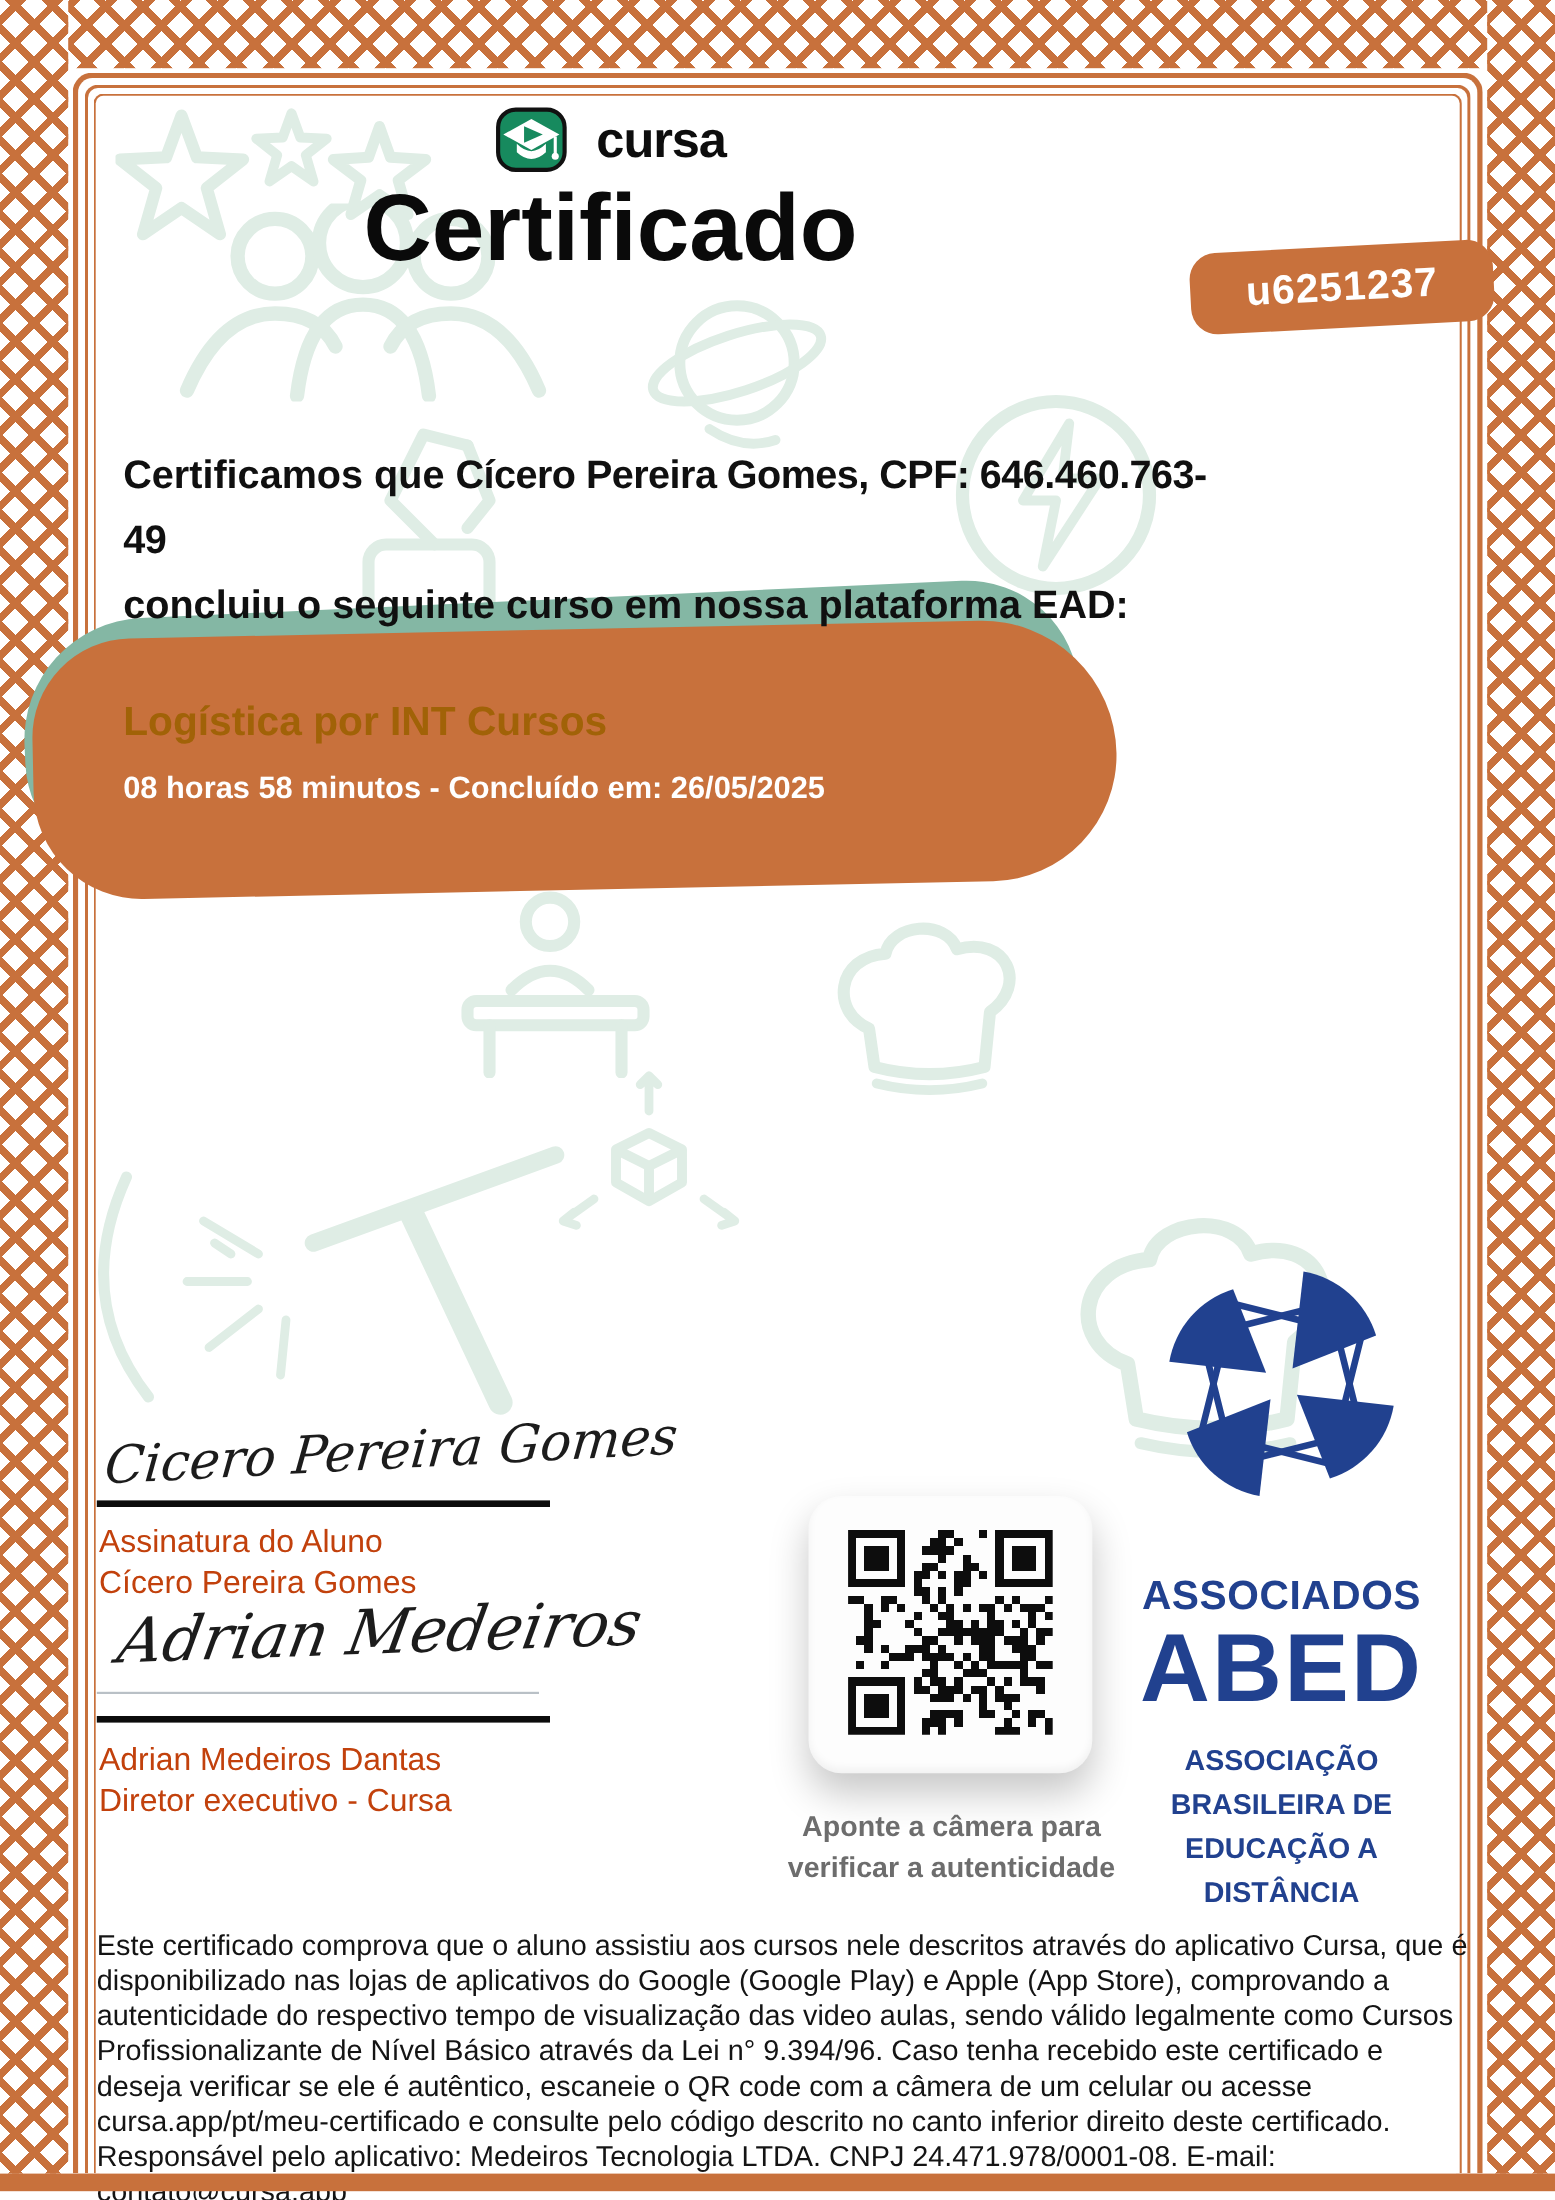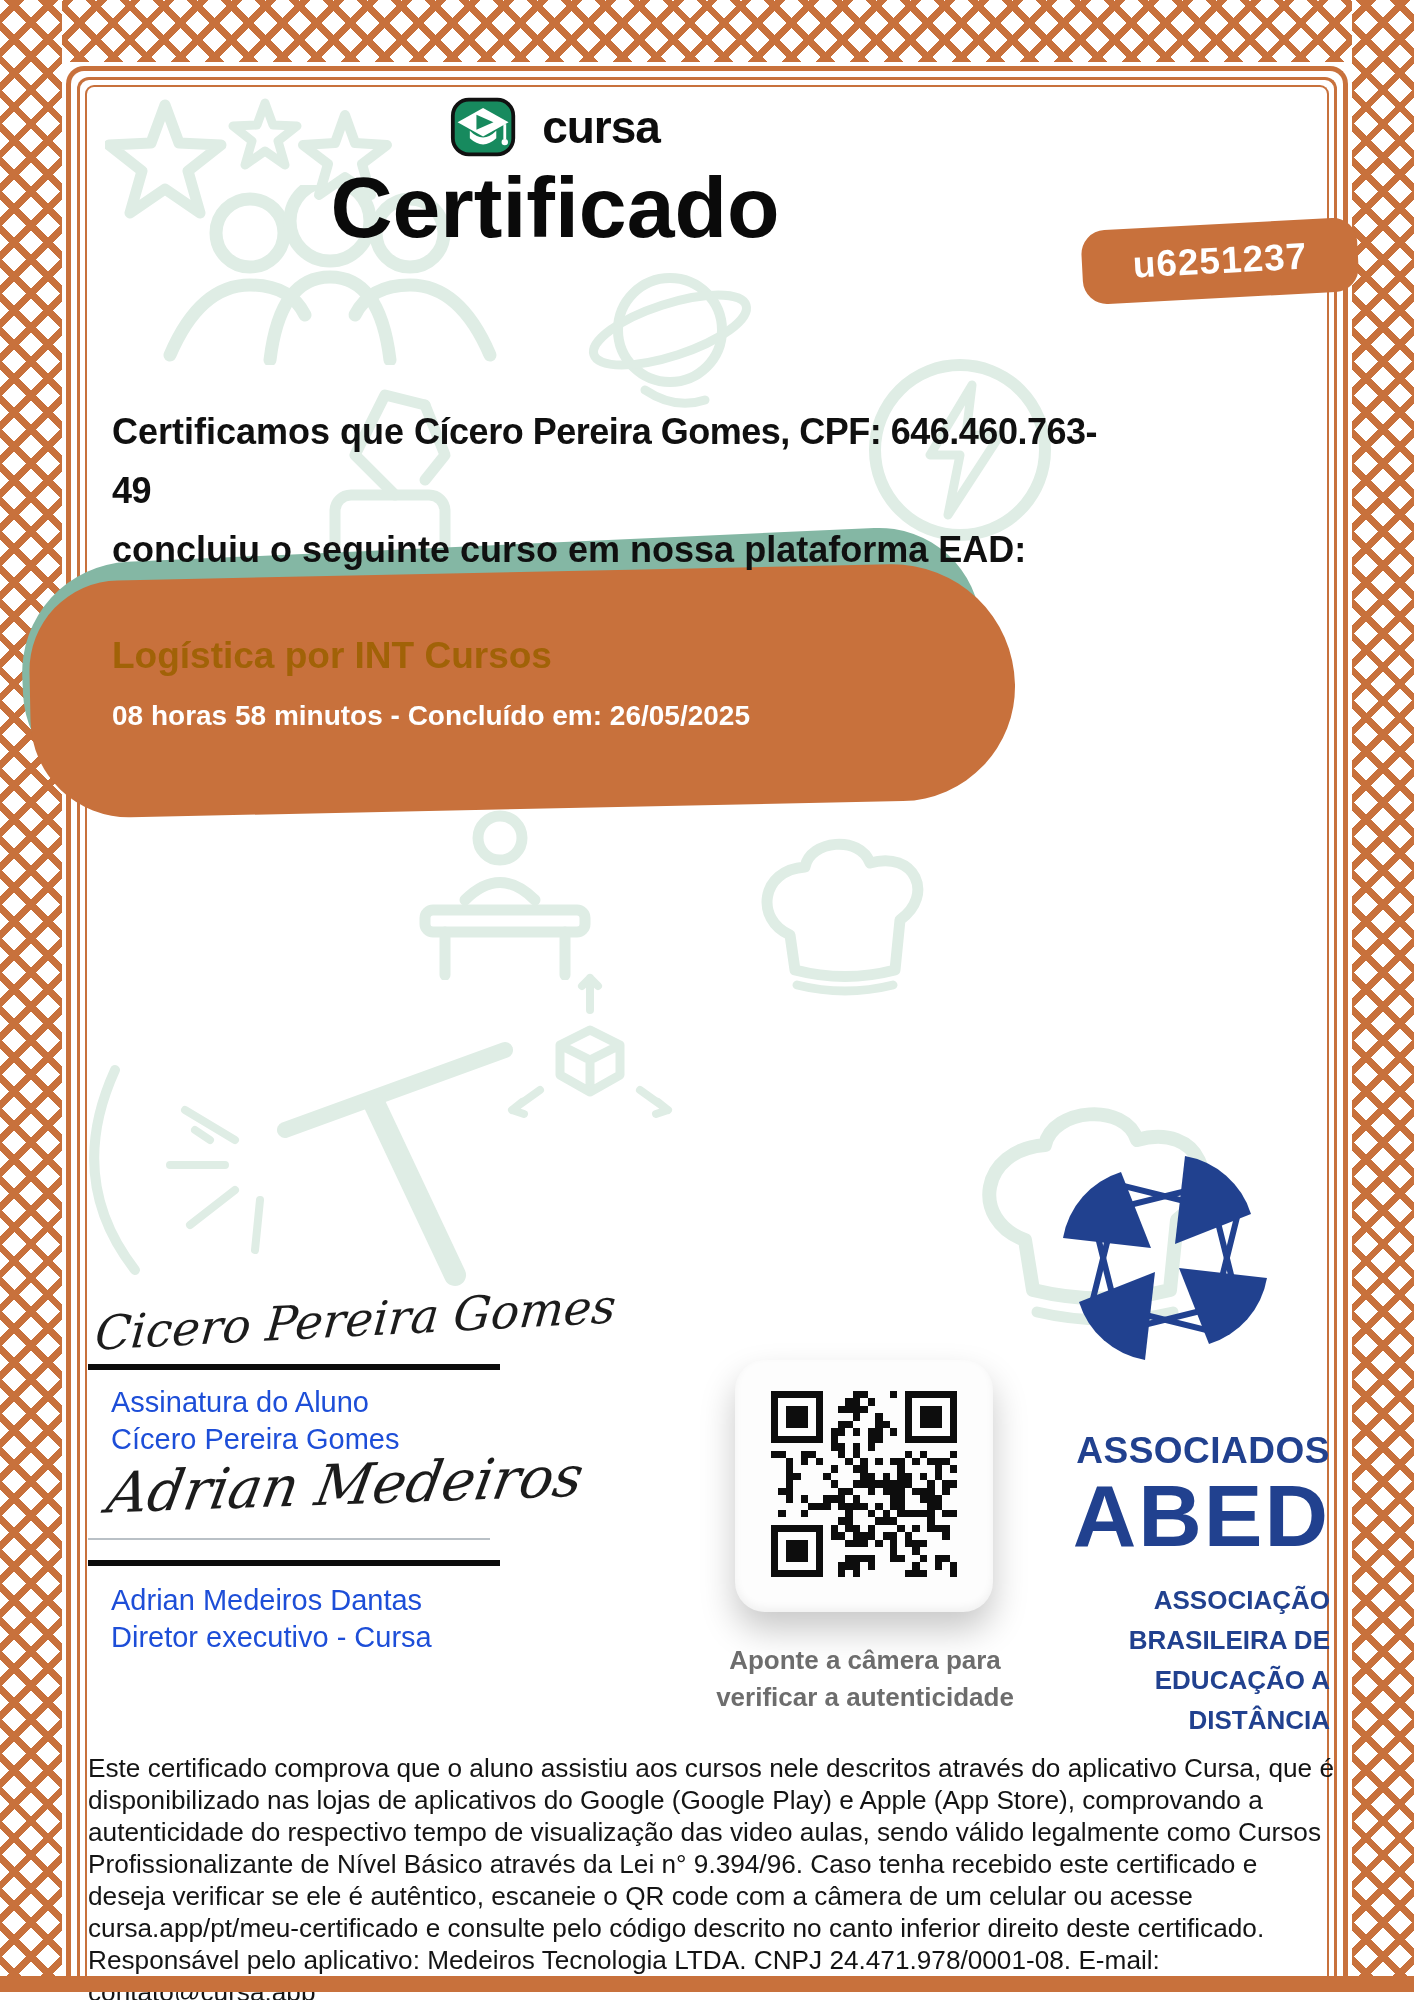--- a/index.html
+++ b/index.html
@@ -45,31 +45,31 @@
   .course-details{position:absolute;left:112px;top:700px;color:#fff;font-size:28px;font-weight:600;z-index:3;}
 
   
   .script{position:absolute;font-family:"DejaVu Serif",serif;font-style:italic;color:#1c1c1c;z-index:3;white-space:nowrap;}
   .script-1{left:95px;top:1292px;font-size:47px;transform:rotate(-3deg) skewX(-8deg);}
   .script-2{left:108px;top:1452px;font-size:56px;transform:rotate(-2deg) skewX(-12deg);}
   .scan-line{position:absolute;left:88px;top:1538px;width:402px;height:2px;background:#b9c0c6;z-index:2;}
   .sig-line{position:absolute;left:88px;width:412px;height:6px;background:#0c0c0c;z-index:3;}
   .sig-line-1{top:1364px;}
   .sig-line-2{top:1560px;}
-  .sig-label{position:absolute;left:90px;font-size:29px;color:#1d4ed8;z-index:3;line-height:37px;margin-left:21px;}
+  .sig-label{position:absolute;left:90px;font-size:29px;color:#c2410c;z-index:3;line-height:37px;}
   .sig-label-1{top:1384px;}
   .sig-label-2{top:1582px;}
 
   
   .qr-card{position:absolute;left:735px;top:1360px;width:258px;height:252px;background:#fdfdfd;border-radius:30px;
     box-shadow:0 18px 35px rgba(0,0,0,0.22), inset 0 -4px 8px rgba(0,0,0,0.05);z-index:3;display:flex;align-items:center;justify-content:center;}
   .qr-caption{position:absolute;left:690px;top:1642px;width:350px;text-align:center;font-size:26px;line-height:37px;font-weight:bold;color:#6d6d6d;z-index:3;}
 
   
-  .abed{position:absolute;left:1000px;top:1140px;width:330px;text-align:right;color:#21418f;z-index:3;}
+  .abed{position:absolute;left:1000px;top:1140px;width:330px;text-align:center;color:#21418f;z-index:3;}
   .abed-logo{display:block;margin:0 auto;}
   .abed-associados{margin-top:60px;font-size:37px;font-weight:800;letter-spacing:0.5px;}
   .abed-name{margin-top:2px;font-size:88px;line-height:84px;font-weight:800;letter-spacing:2px;}
   .abed-lines{margin-top:22px;font-size:26px;line-height:40px;font-weight:800;}
 
   
   .footer{position:absolute;left:88px;top:1752px;width:1252px;font-size:26.2px;line-height:32px;color:#141414;z-index:3;}
 </style>
 </head>
 <body>

